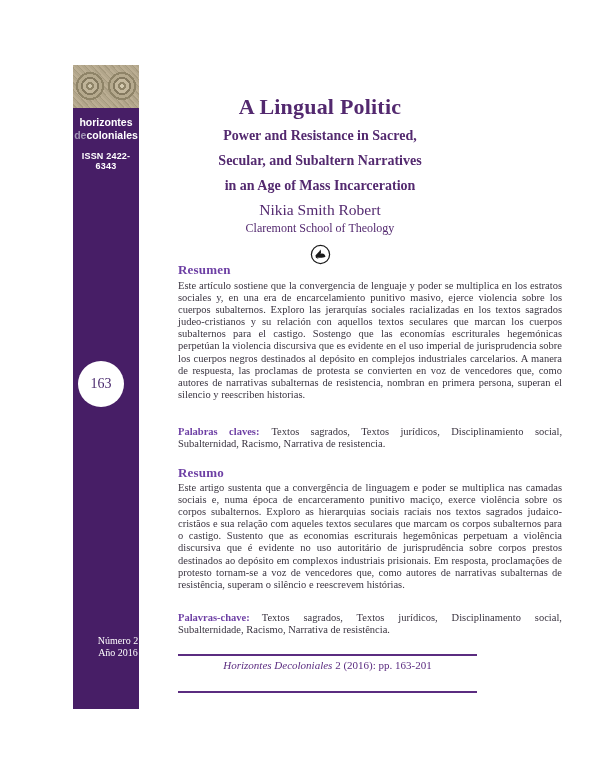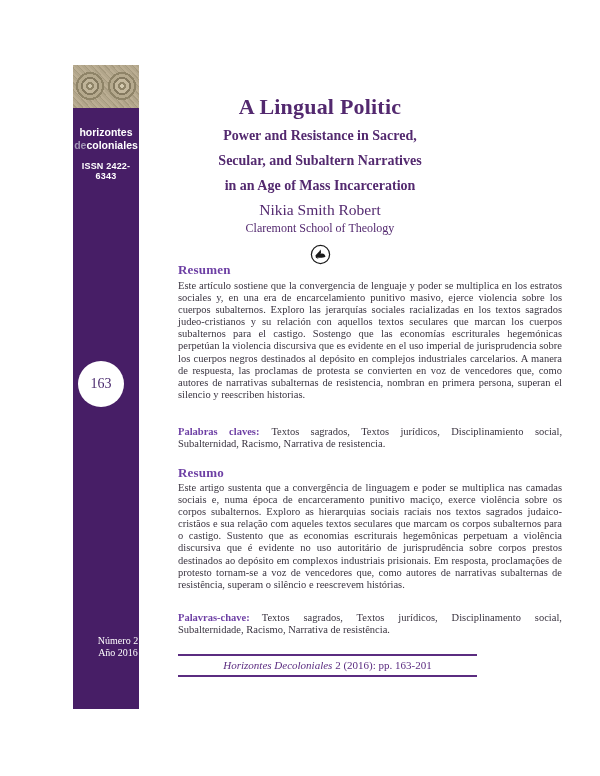--- a/index.html
+++ b/index.html
@@ -19,21 +19,21 @@
       radial-gradient(circle at 49px 21px, #d4cab0 0 2px, #8f8468 2px 4px, #c4b89d 4px 7px, #857a60 7px 9px, #b5a98d 9px 12px, #8f8468 12px 14px, rgba(0,0,0,0) 14px),
       repeating-linear-gradient(47deg, #b2a68b 0 2px, #a69a7f 2px 3px, #bbae93 3px 5px),
       #ada183;
   }
   .sidebar {
     position: absolute; left: 73px; top: 108px; width: 66px; height: 601px;
     background: #471e66;
     color: #ffffff;
   }
   .wordmark {
-    padding-top: 18px; text-align: center;
+    padding-top: 8px; text-align: center;
     font-family: "Liberation Sans", sans-serif;
     font-weight: bold; font-size: 10.5px; line-height: 13px;
   }
   .wordmark .de { color: #a195b4; font-weight: bold; margin-top: 20px; }
   .issn {
     margin-top: 9px; text-align: center;
     font-family: "Liberation Sans", sans-serif;
     font-weight: bold; font-size: 9px; letter-spacing: 0.2px;
   }
   .page-circle {
@@ -65,21 +65,21 @@
   }
   .body-par {
     font-size: 10.5px; line-height: 12.1px; color: #3a3440;
     text-align: justify;
   }
   .kw-label { color: #6d3fa4; font-weight: bold; margin-right: 12px; }
 
   .footer {
     position: absolute; left: 178px; top: 654px; width: 299px;
     border-top: 2px solid #5b2c80; border-bottom: 2px solid #5b2c80;
-    padding: 3px 0 4px 0;
+    padding: 3px 0 20px 0;
     text-align: center; color: #5b2c80; font-size: 11px;
   }
   .footer .j-name { font-style: italic; }
 </style>
 </head>
 <body>
 
 <div class="logo-texture"></div>
 
 <div class="sidebar">

